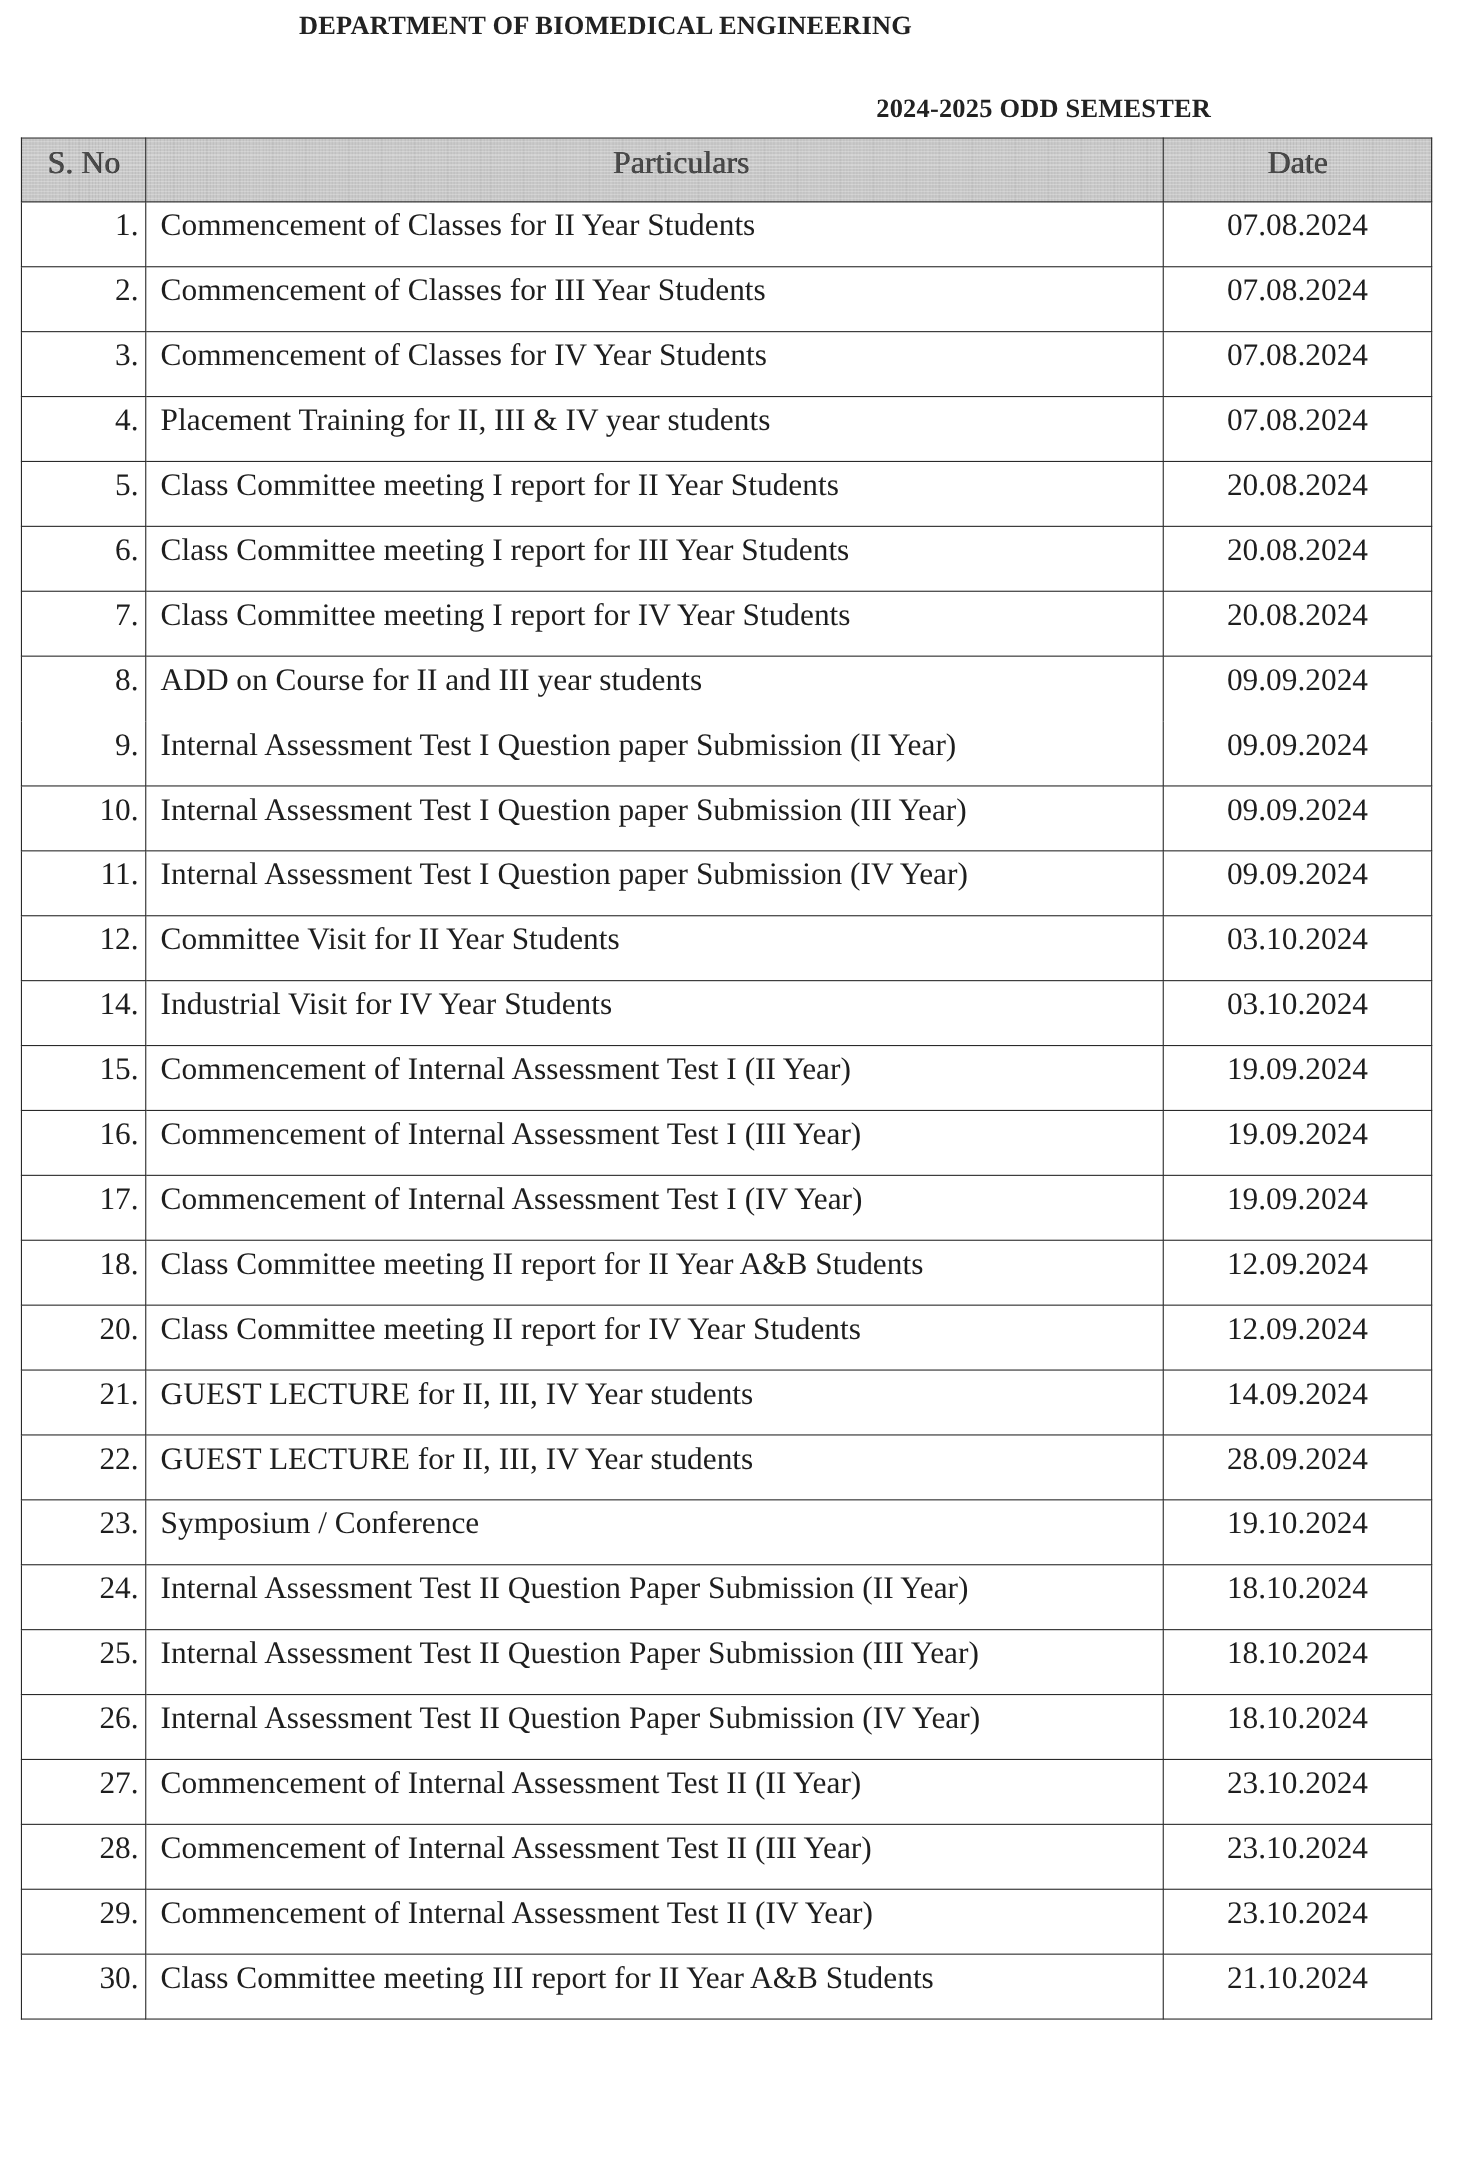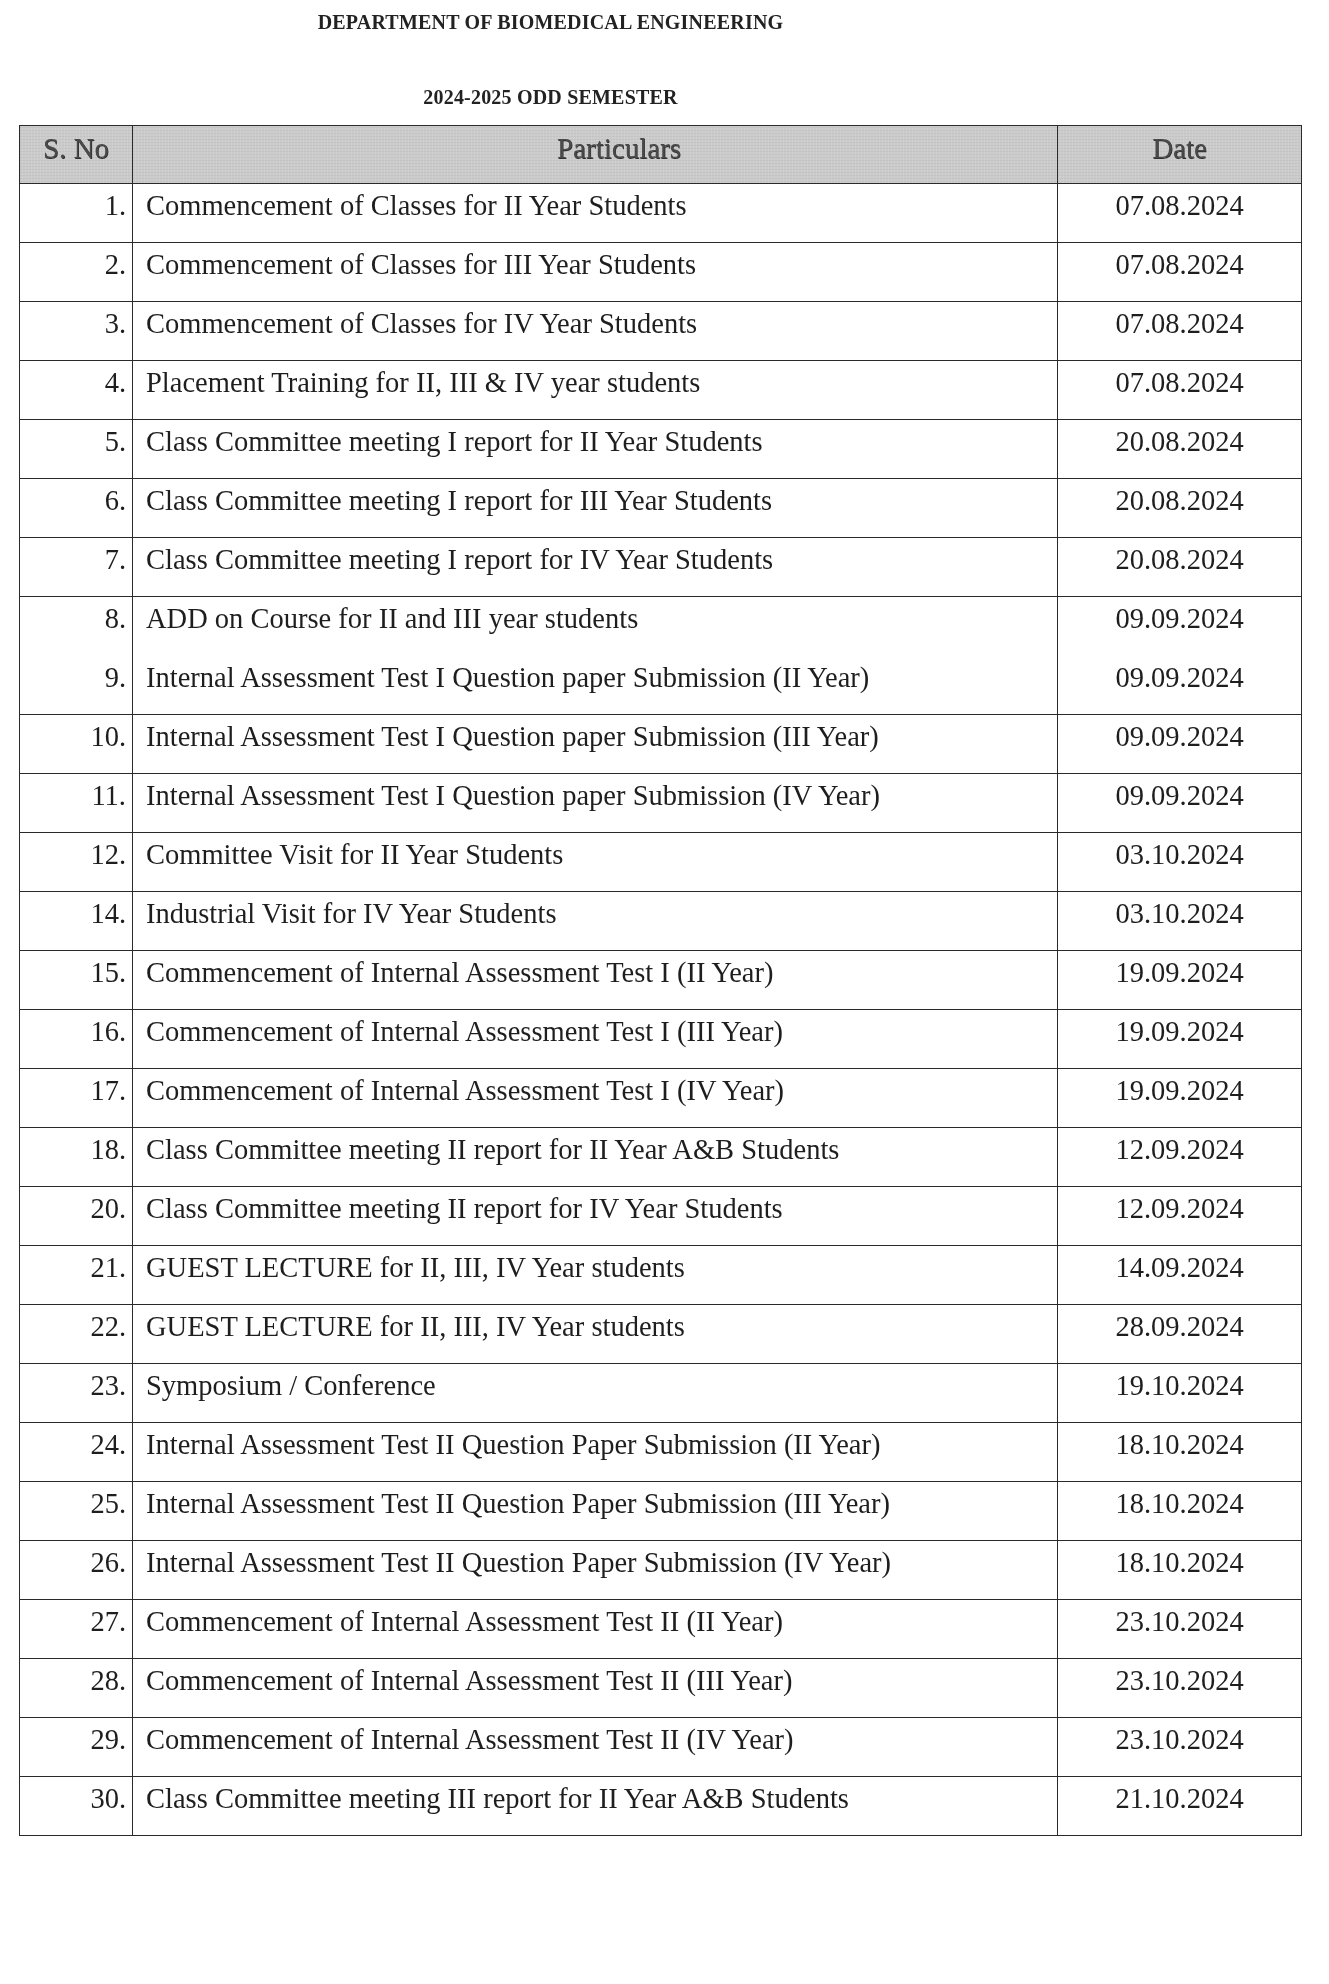--- a/index.html
+++ b/index.html
@@ -14,28 +14,28 @@
       overflow: hidden;
       font-family: "Liberation Serif", "DejaVu Serif", serif;
       color: #1a1a1a;
     }
     .title {
       position: absolute;
       left: 0;
       width: 1101px;
       text-align: center;
       font-weight: bold;
-      font-size: 20px;
+      font-size: 24px;
       letter-spacing: 0.2px;
       color: #222;
       margin: 0;
       line-height: 1;
     }
     #title-dept { top: 12px; }
-    #title-sem { top: 87px; }
+    #title-sem { top: 87px; text-align: right; }
 
     .tbl {
       position: absolute;
       left: 19px;
       top: 125px;
       width: 1282px;
       border-collapse: collapse;
       table-layout: fixed;
     }
     .tbl col.c-sno { width: 113px; }

